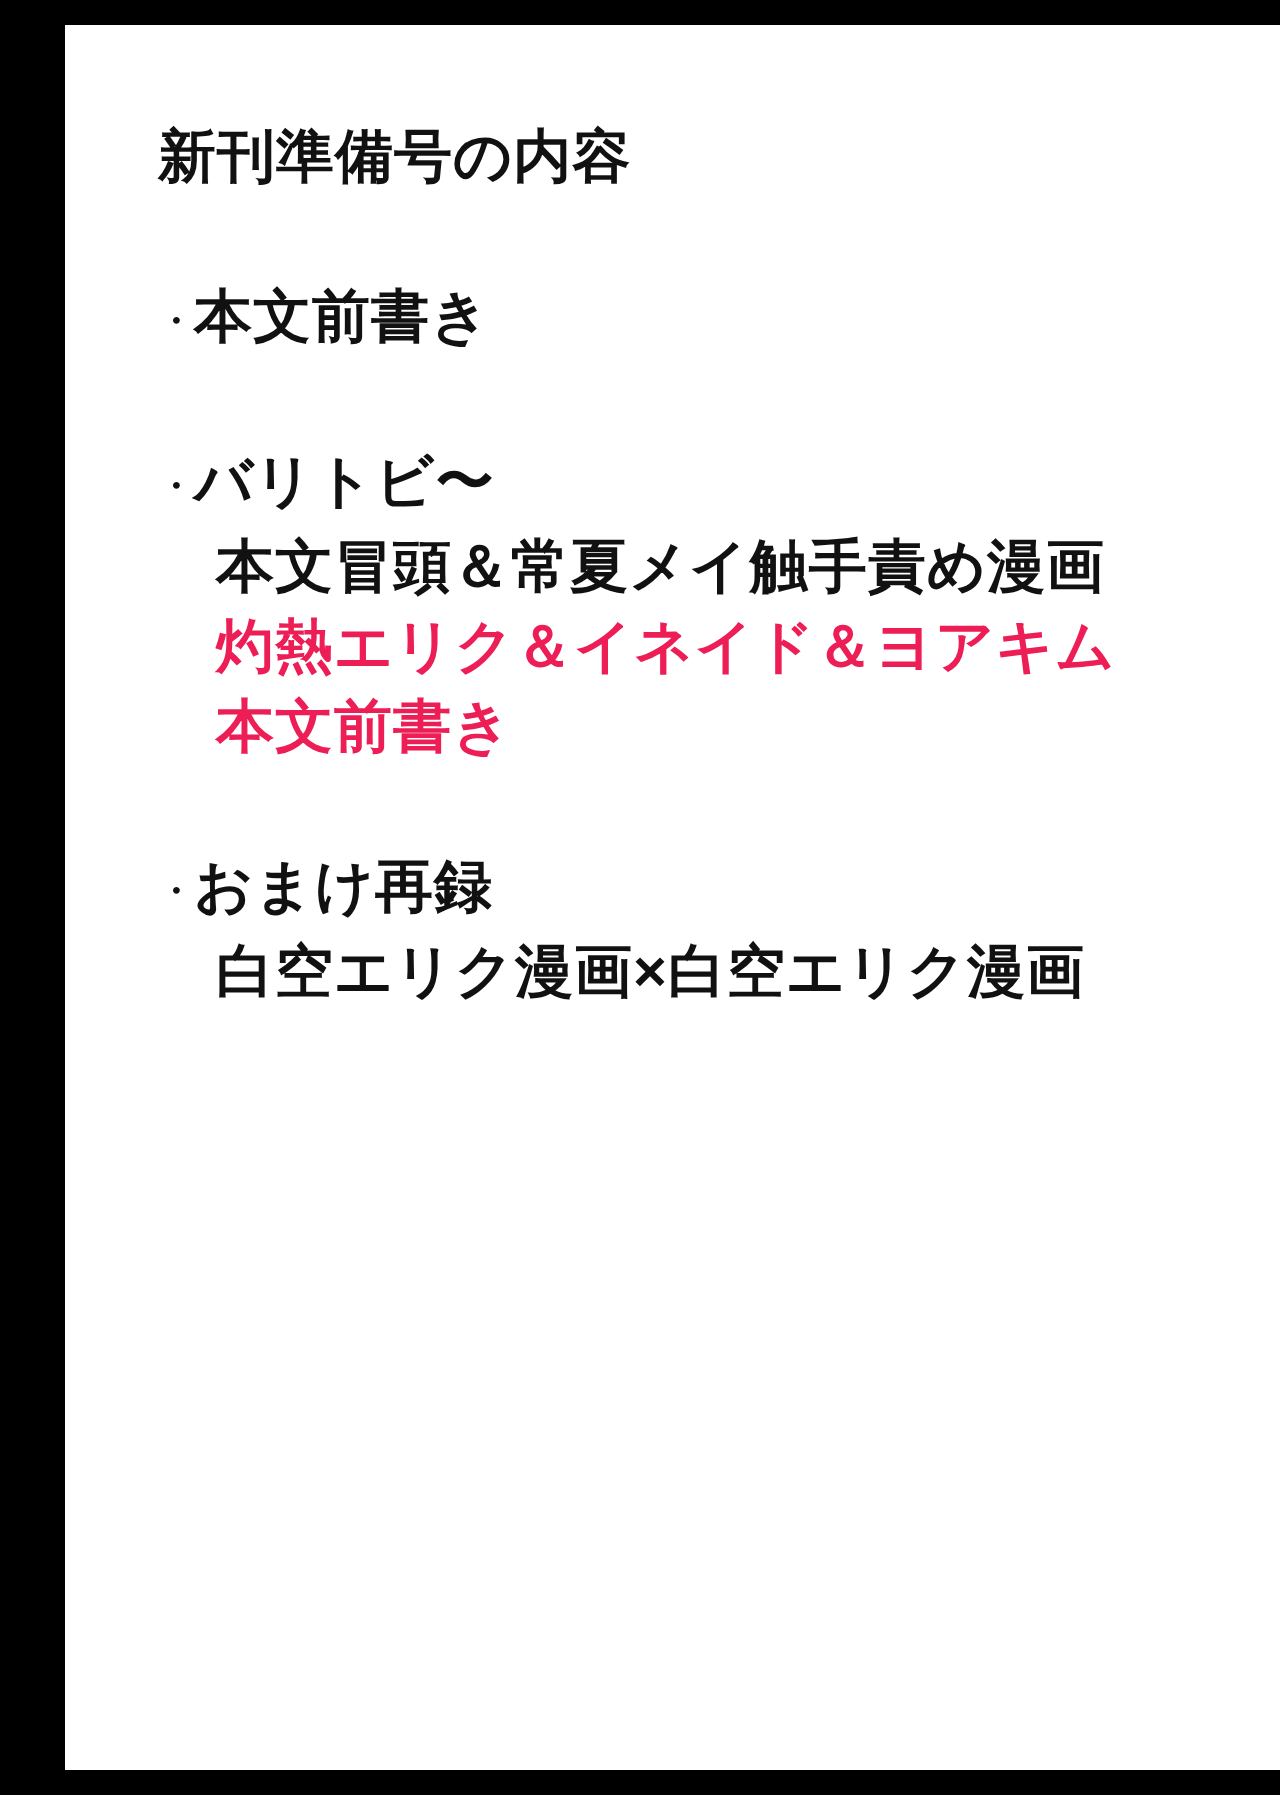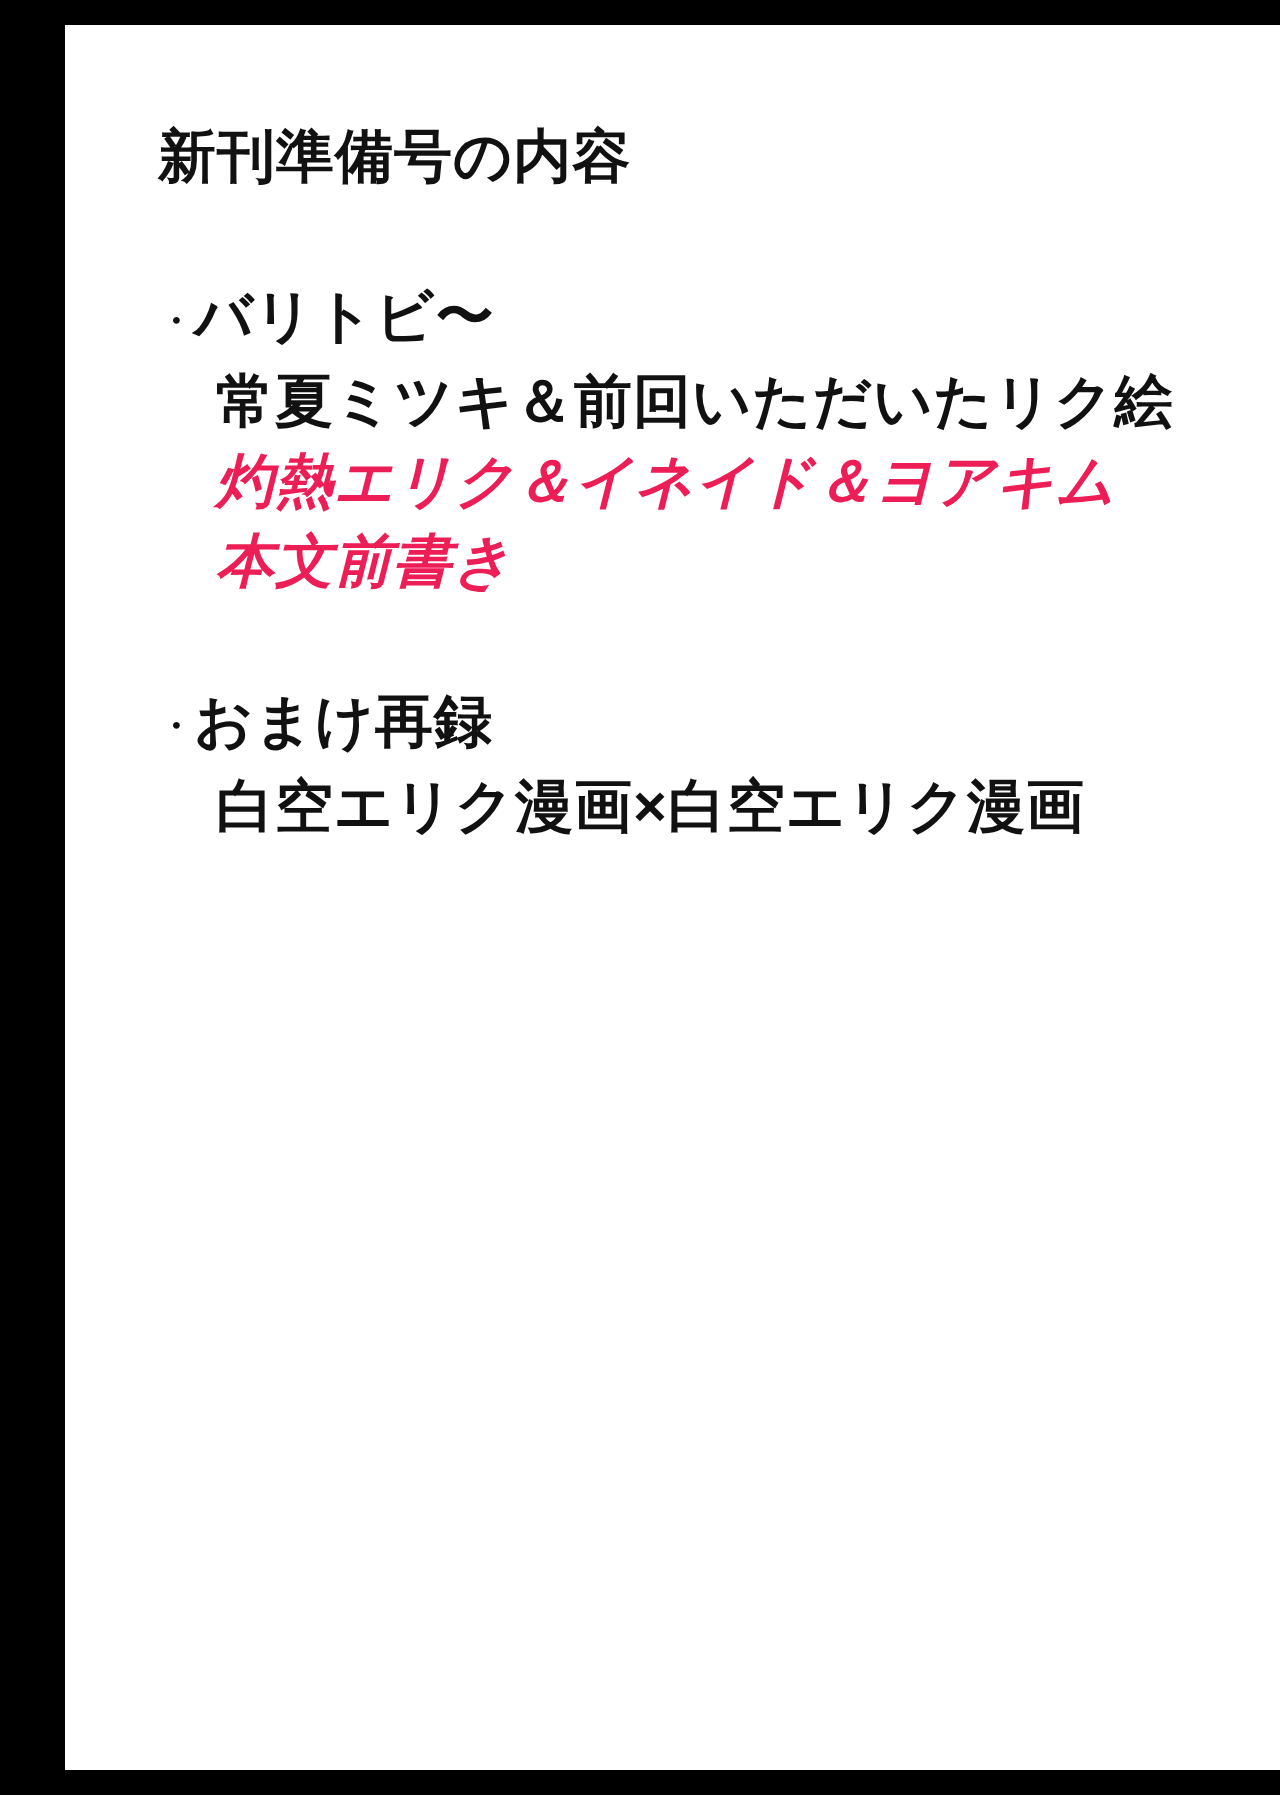--- a/index.html
+++ b/index.html
@@ -49,33 +49,35 @@
     width: 1em;
     text-align: center;
     font-size: 0.62em;
     vertical-align: 0.08em;
   }
   .sub {
     padding-left: 58px;
   }
   .highlight {
     color: var(--accent, #ed1d56);
-    font-style: italic;
   }
 </style>
 </head>
 <body>
 
 <div class="frame">
   <div class="paper">
     <h1 class="line page-title">新刊準備号の内容</h1>
     <div id="sections-root">
         <section class="section">
+          <div class="line heading"><span class="bullet">・</span><span>本文前書き</span></div>
+        </section>
+        <section class="section">
           <div class="line heading"><span class="bullet">・</span><span>バリトビ〜</span></div>
-          <div class="line sub">常夏ミツキ＆前回いただいたリク絵</div>
+          <div class="line sub">本文冒頭＆常夏メイ触手責め漫画</div>
           <div class="line sub highlight">灼熱エリク＆イネイド＆ヨアキム</div>
           <div class="line sub highlight">本文前書き</div>
         </section>
         <section class="section">
           <div class="line heading"><span class="bullet">・</span><span>おまけ再録</span></div>
           <div class="line sub">白空エリク漫画×白空エリク漫画</div>
         </section>
       </div>
   </div>
 </div>

